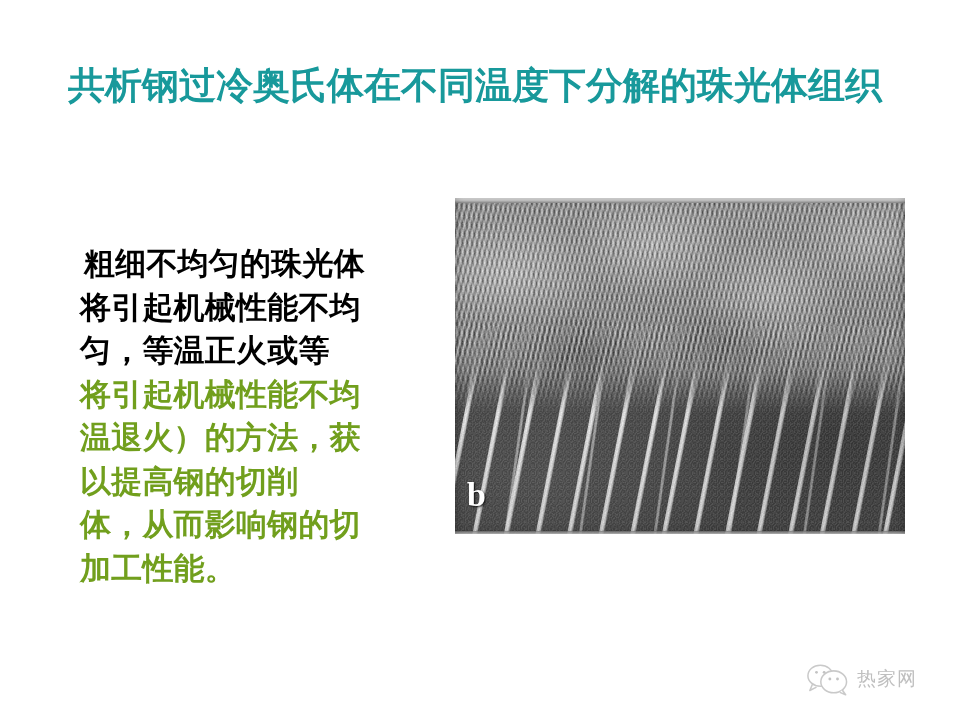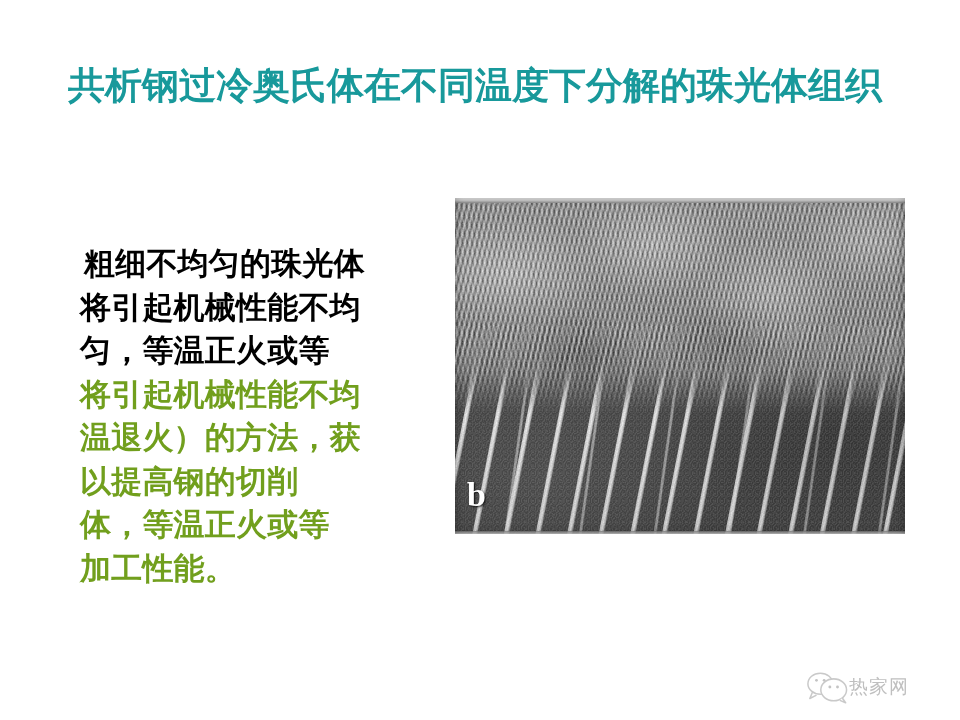--- a/index.html
+++ b/index.html
@@ -212,23 +212,22 @@
     text-shadow: 1px 1px 2px rgba(0,0,0,0.85);
   }
 
   
   #watermark {
     position: absolute;
     left: 806px;
     top: 662px;
     display: flex;
     align-items: center;
-    gap: 1px;
+    gap: 9px;
     opacity: 0.9;
-    margin-top: 8px;
   }
   #wm-icon { display: block; width: 42px; height: 34px; }
   #wm-text {
     font-size: 19px;
     color: #b9b9b9;
     font-weight: normal;
     letter-spacing: 1px;
     white-space: nowrap;
   }
 </style>
@@ -252,21 +251,21 @@
     <span class="ln">
       <span class="green">将引起机械性能不均</span>
     </span>
     <span class="ln">
       <span class="green">温退火）的方法，获</span>
     </span>
     <span class="ln">
       <span class="green">以提高钢的切削</span>
     </span>
     <span class="ln">
-      <span class="green">体，等温正火或等</span>
+      <span class="green">体，从而影响钢的切</span>
     </span>
     <span class="ln">
       <span class="green">加工性能。</span>
     </span>
   </div>
 
   <div id="micrograph">
     <div id="mg-lower"></div>
     <div id="mg-lamellae"></div>
     <div id="mg-lamellae2"></div>

